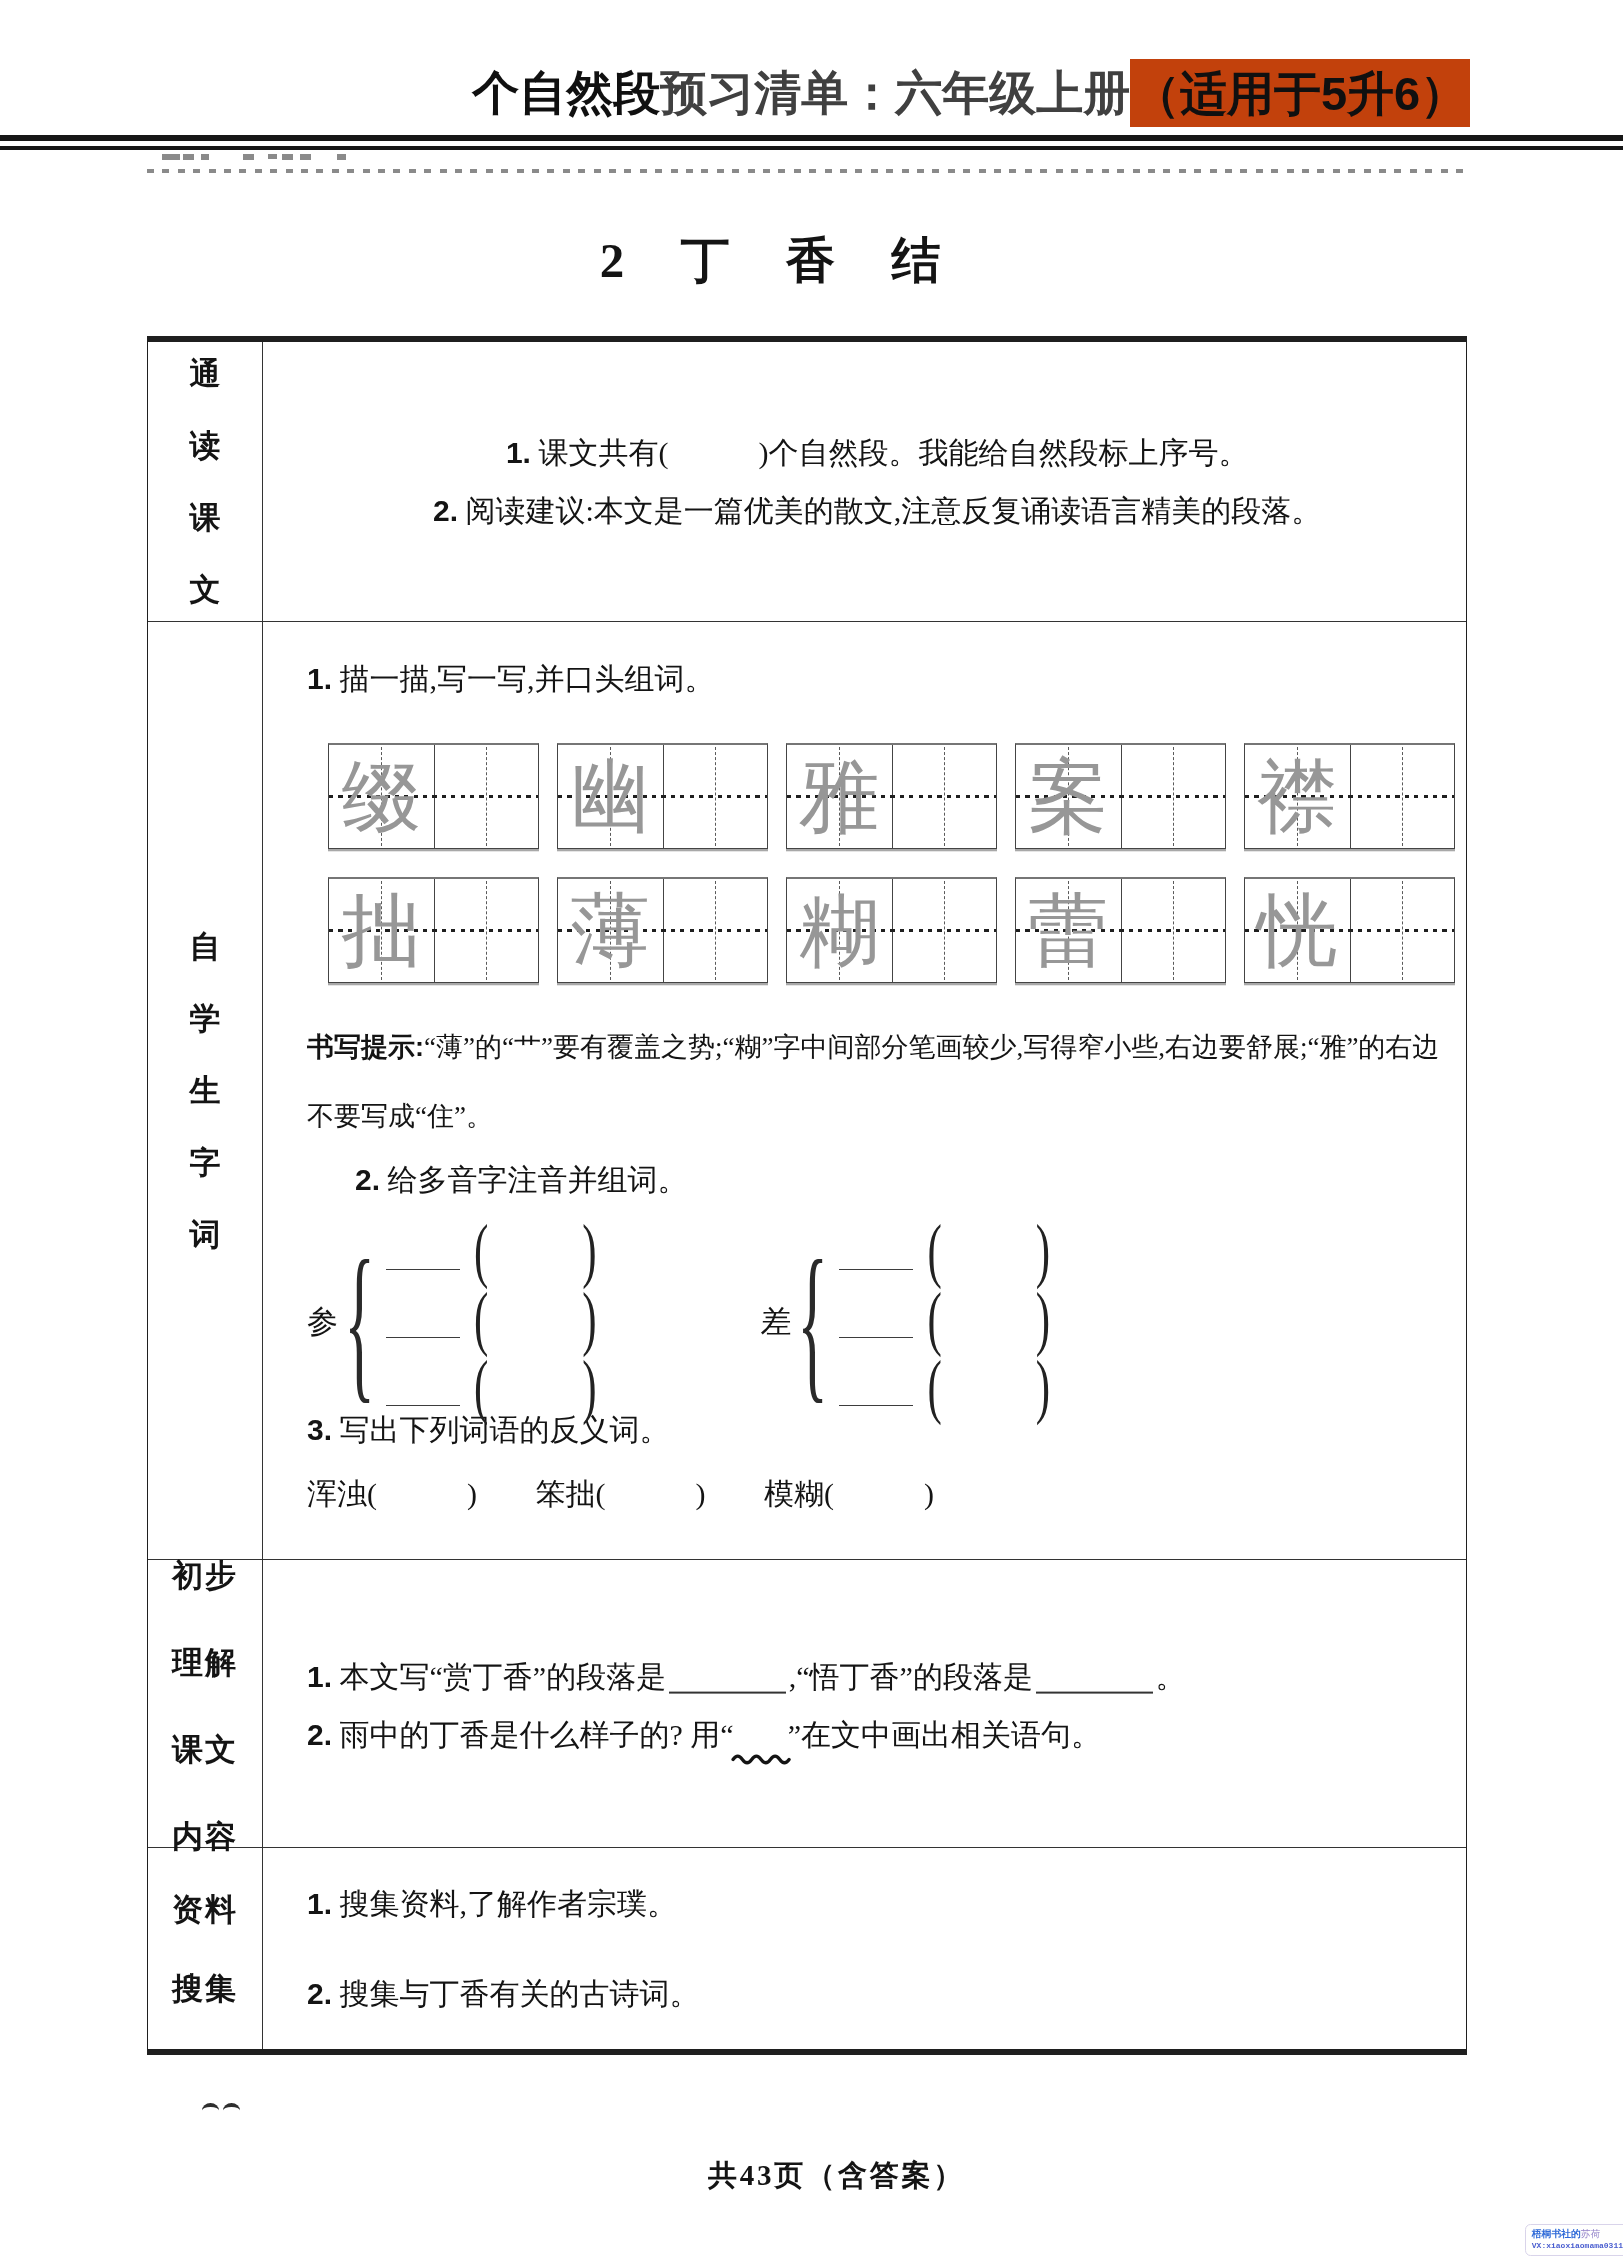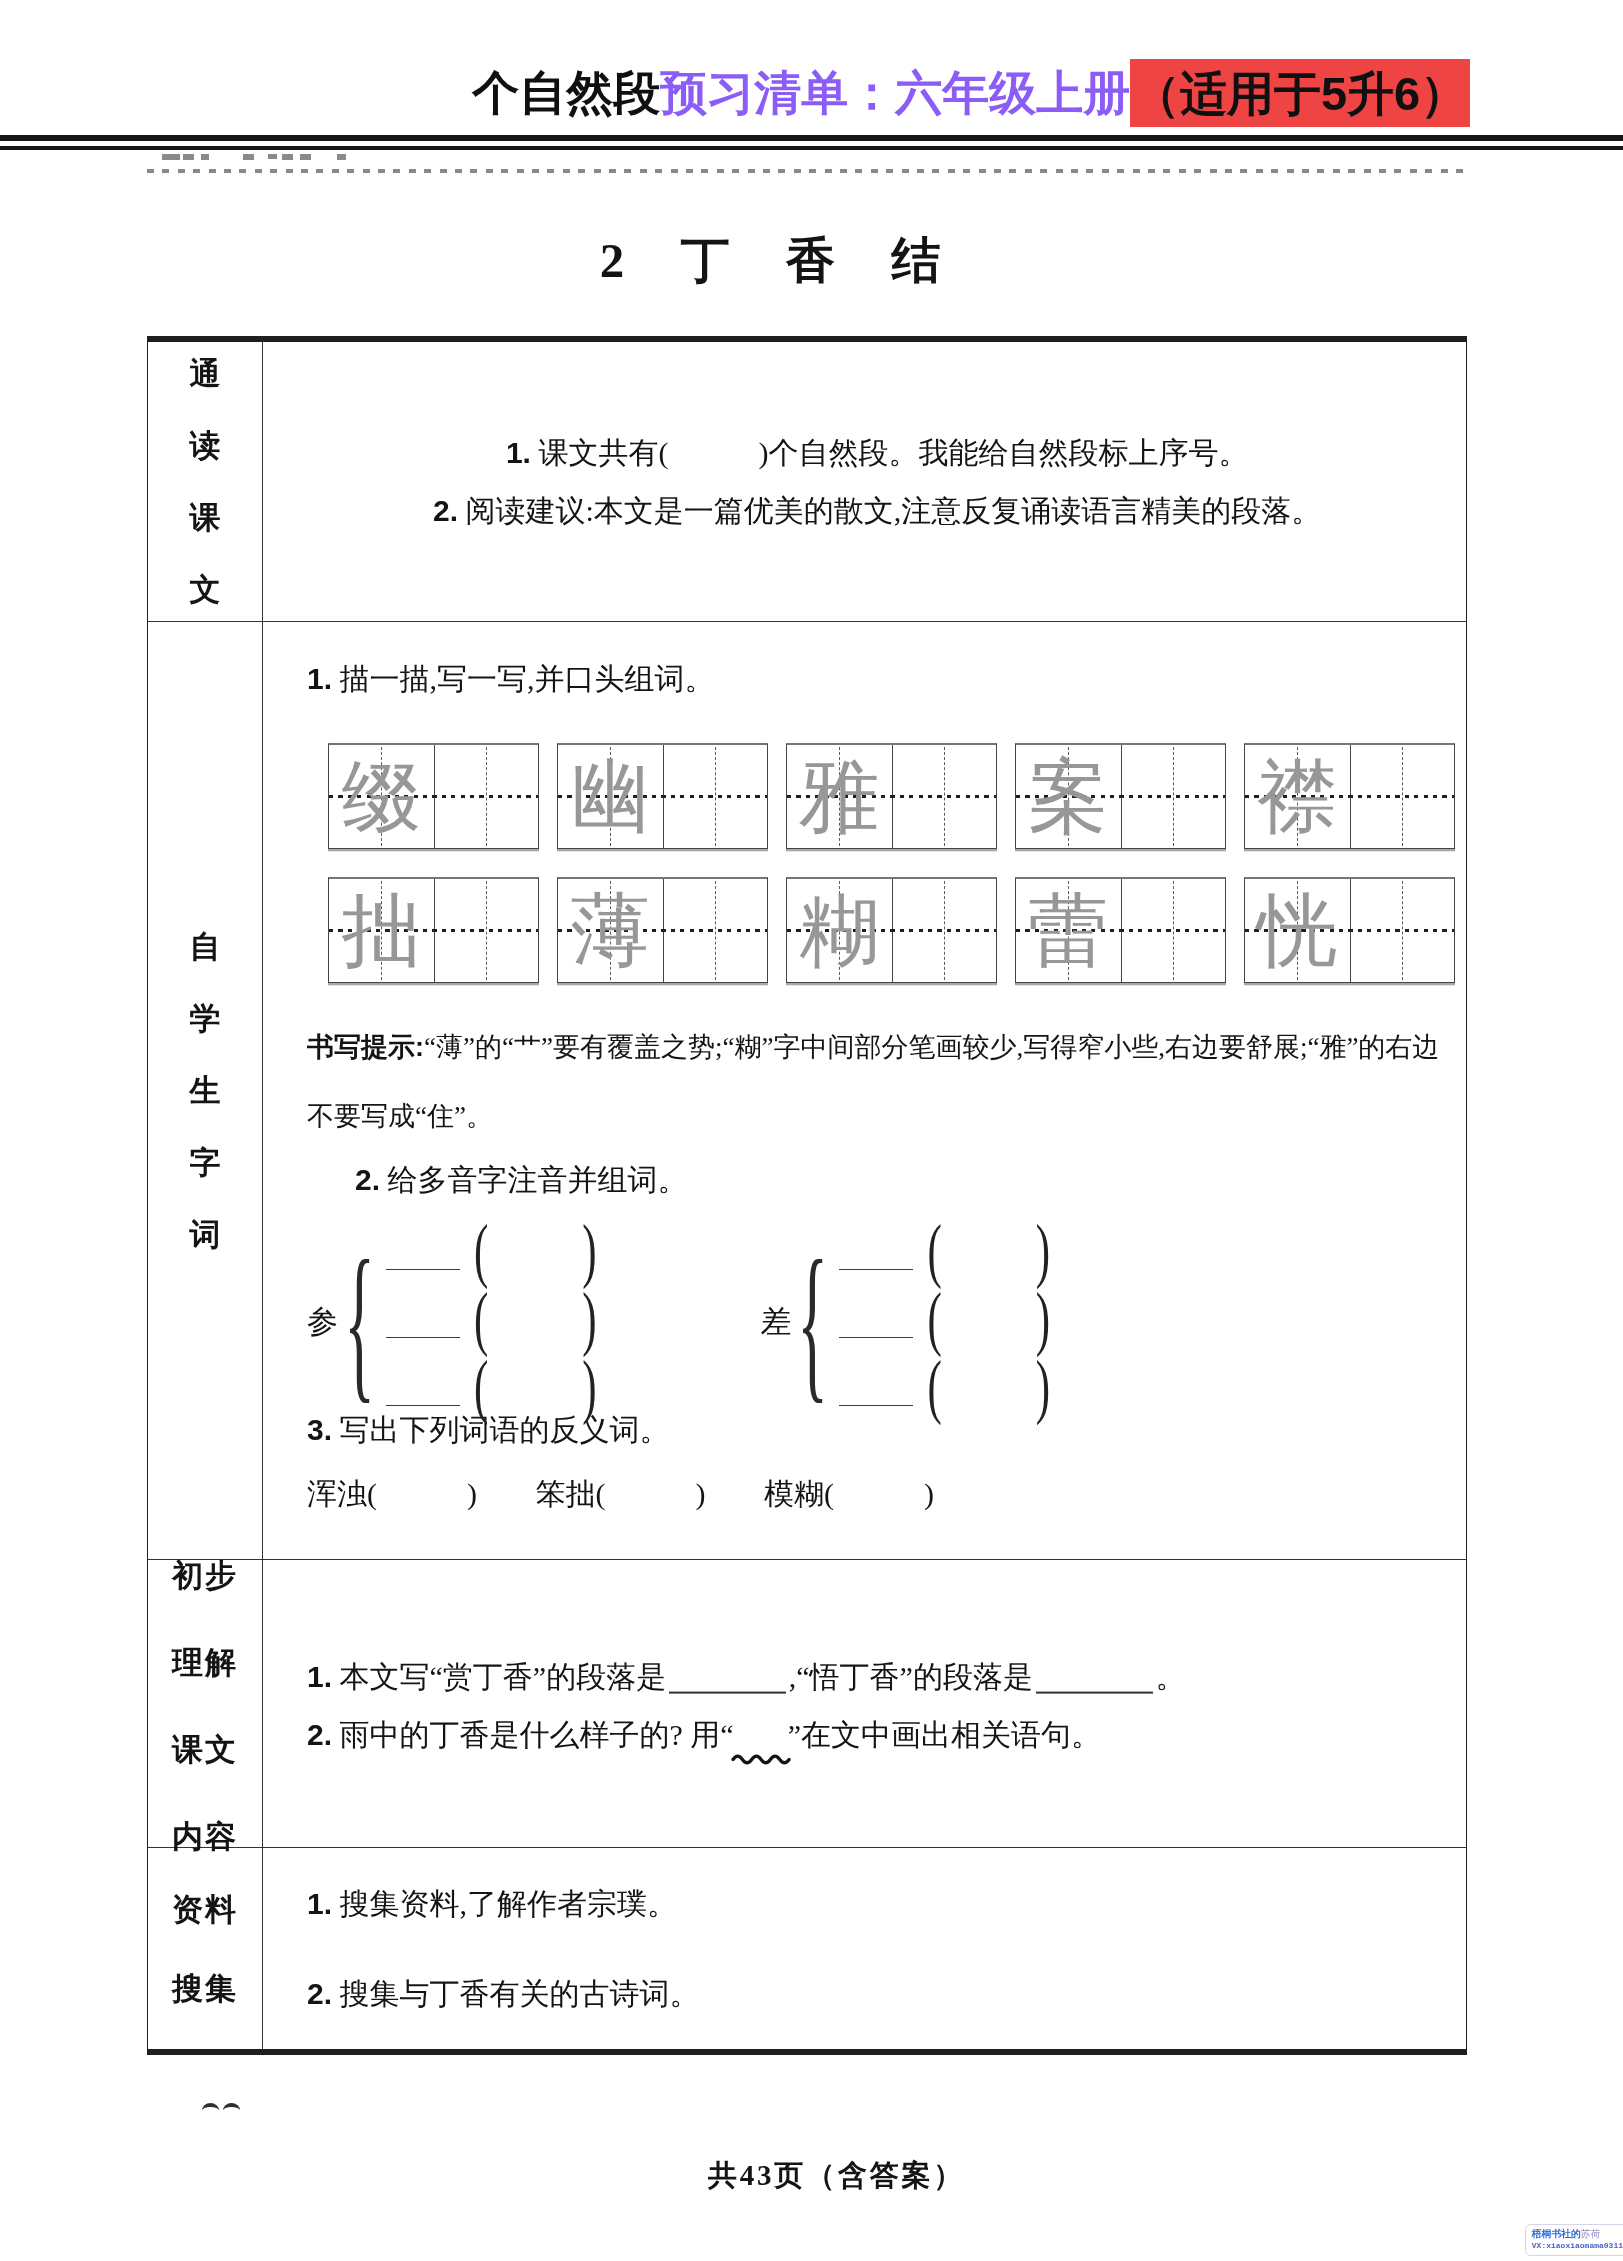--- a/index.html
+++ b/index.html
@@ -8,22 +8,22 @@
     position:relative; width:1624px; height:2261px; background:#ffffff;
     overflow:hidden; font-family:"Liberation Serif","DejaVu Serif",serif; color:#141414;
   }
   
   .header {
     position:absolute; top:60px; left:0; right:154px;
     text-align:right; font-family:"Liberation Sans","DejaVu Sans",sans-serif;
     font-weight:bold; font-size:47px; line-height:66px; white-space:nowrap;
   }
   .hdr-black { color:#101010; }
-  .hdr-red   { color:#8b5cf6; }
-  .hdr-hl    { color:#101010; background:#ef4444; padding:7.5px 2.8px; }
+  .hdr-red   { color:#404040; }
+  .hdr-hl    { color:#101010; background:#c2410c; padding:7.5px 2.8px; }
   .rule1 { position:absolute; top:135px; left:0; width:100%; height:5.6px; background:#161616; }
   .rule2 { position:absolute; top:146px; left:0; width:100%; height:3.7px;  background:#161616; }
   .frag-row { position:absolute; top:154px; left:0; height:8.4px; }
   .frag { position:absolute; top:0; background:#8a8a8a; }
   .dotline {
     position:absolute; top:169px; left:147px; width:1324px; height:4.2px;
     background:repeating-linear-gradient(90deg,#8a8a8a 0 7px,transparent 7px 15.4px);
   }
   
   .title {

